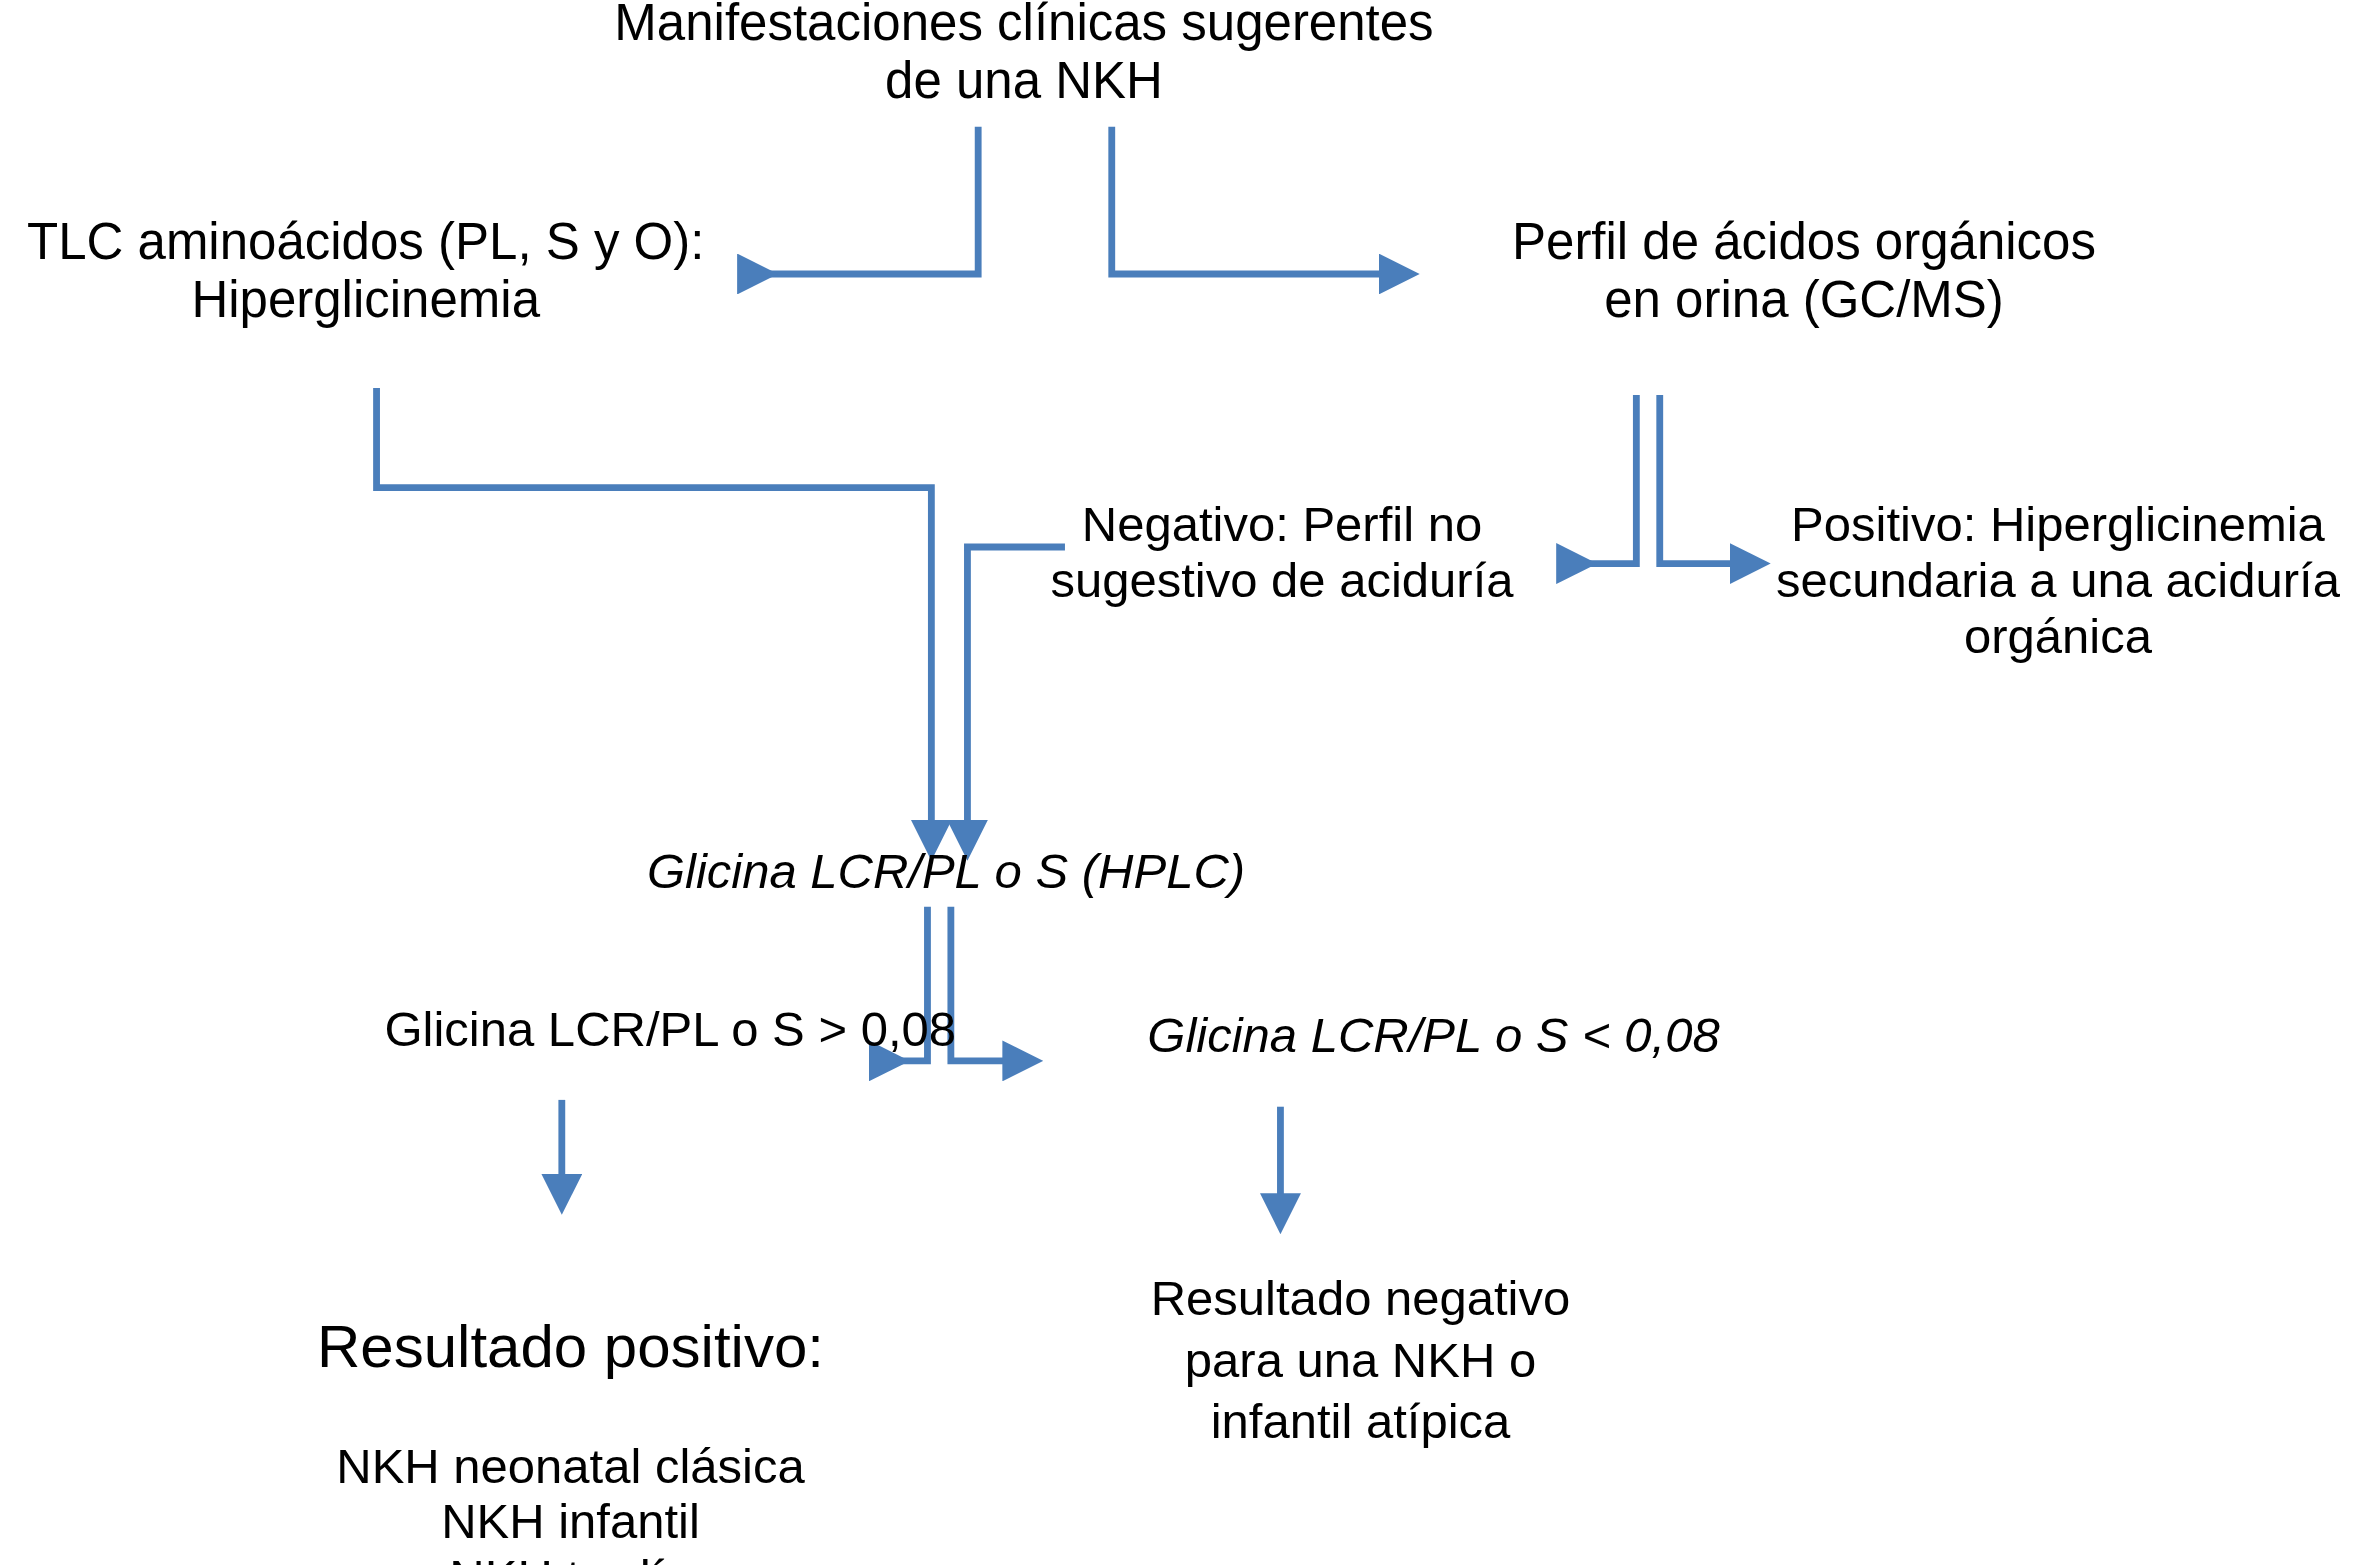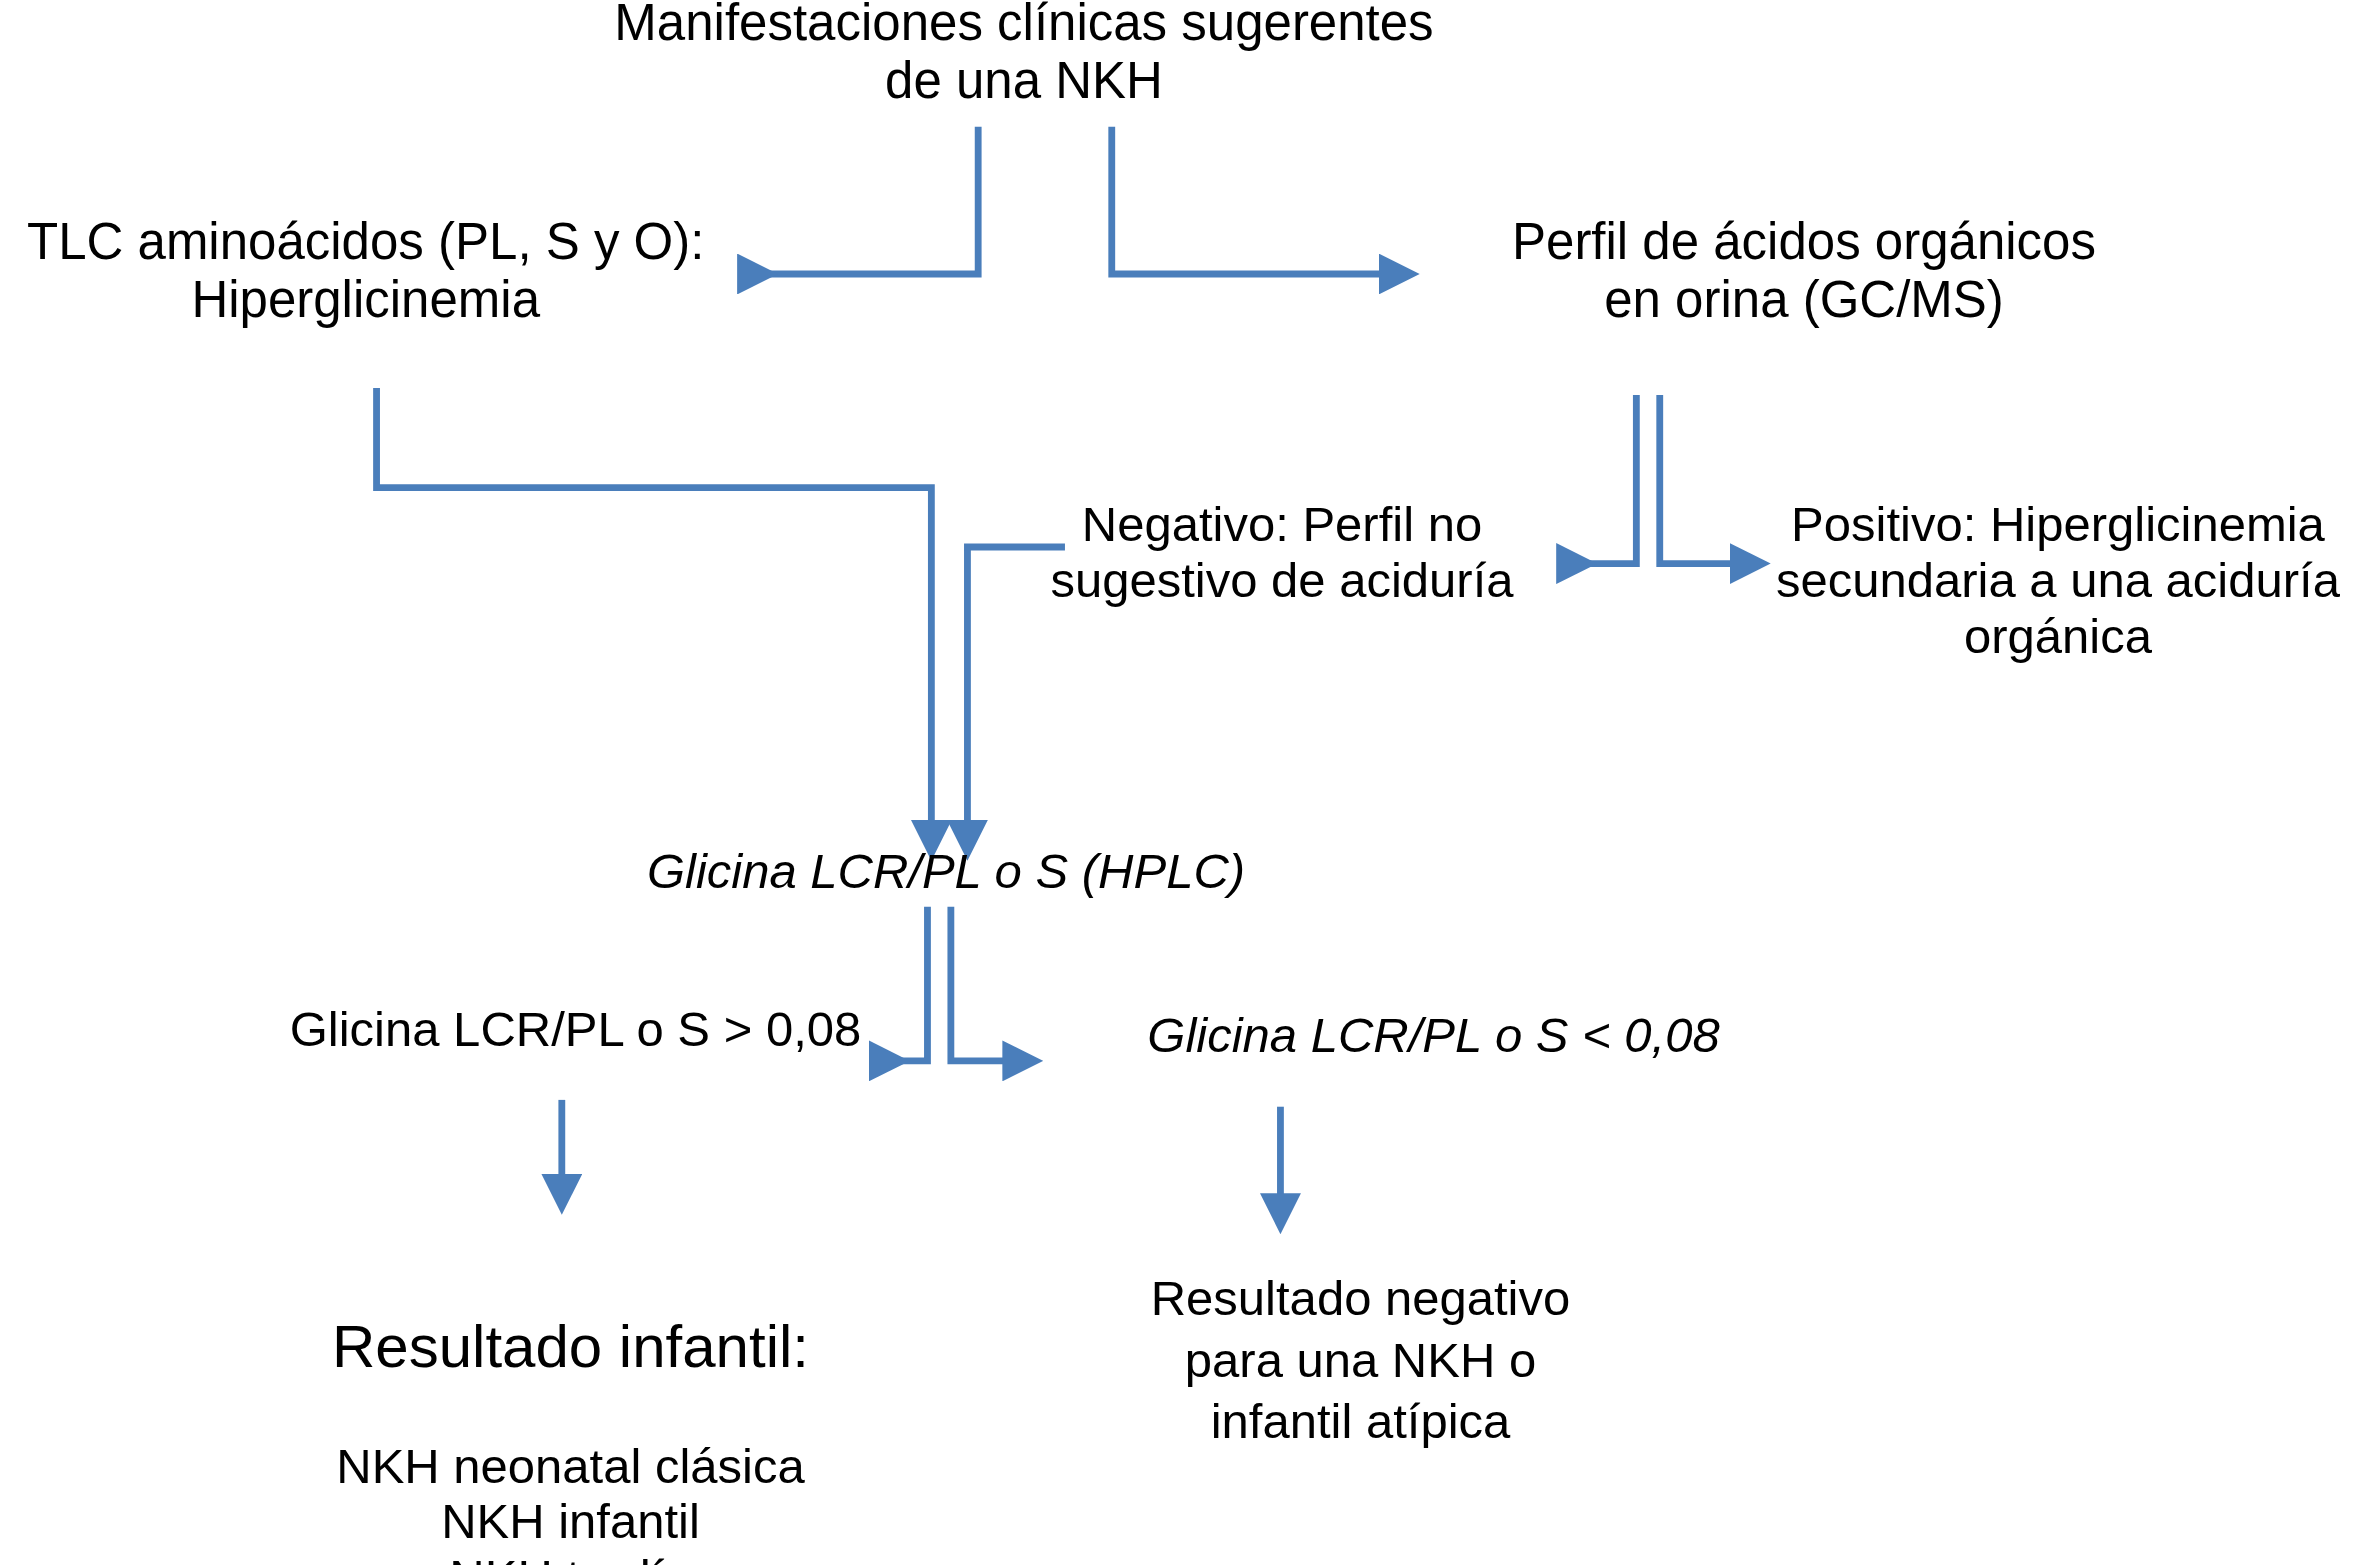--- a/index.html
+++ b/index.html
@@ -32,21 +32,21 @@
     color: #000000;
     white-space: pre-line;
     font-weight: 400;
   }
   .n-title      { left: 595px;  top: -5.9px;   width: 858px;  font-size: 51px; }
   .n-tlc        { left: -9.8px;  top: 213px;  width: 751px;  font-size: 51px; }
   .n-perfil     { left: 1443px; top: 213px;  width: 722px;  font-size: 51px; }
   .n-negativo   { left: 1009px; top: 497px;  width: 546px;  font-size: 49px; }
   .n-positivo   { left: 1746px; top: 497px;  width: 624px;  font-size: 49px; }
   .n-glicina    { left: 546px;  top: 844px;  width: 800px;  font-size: 49px; font-style: italic; }
-  .n-gt         { left: 195px;  top: 1002px; width: 761px;  font-size: 49px; }
+  .n-gt         { left: 195px;  top: 1002px; width: 761px;  font-size: 49px; text-align: right; }
   .n-lt         { left: 1063px; top: 1008px; width: 741px;  font-size: 49px; font-style: italic; }
   .n-respos     { left: 229px;  top: 1256px; width: 683px;  font-size: 49px; }
   .n-respos .headline { font-size: 60px; display: block; line-height: 1.18; }
   .n-resneg     { left: 1058px; top: 1268px; width: 605px;  font-size: 49px; line-height: 1.26; }
 </style>
 </head>
 <body>
 
 <div id="canvas">
 
@@ -103,21 +103,21 @@
 secundaria a una aciduría
 orgánica</div>
 
   <div class="node n-glicina">Glicina LCR/PL o S (HPLC)</div>
 
   <div class="node n-gt">Glicina LCR/PL o S &gt; 0,08</div>
 
   <div class="node n-lt">Glicina LCR/PL o S &lt; 0,08</div>
 
   <div class="node n-respos">
-    <span class="headline">Resultado infantil:</span>
+    <span class="headline">Resultado positivo:</span>
     <span>NKH neonatal clásica
 NKH infantil
 NKH tardía
 NKH transitoria</span>
   </div>
 
   <div class="node n-resneg">Resultado negativo
 para una NKH o
 infantil atípica</div>
 

